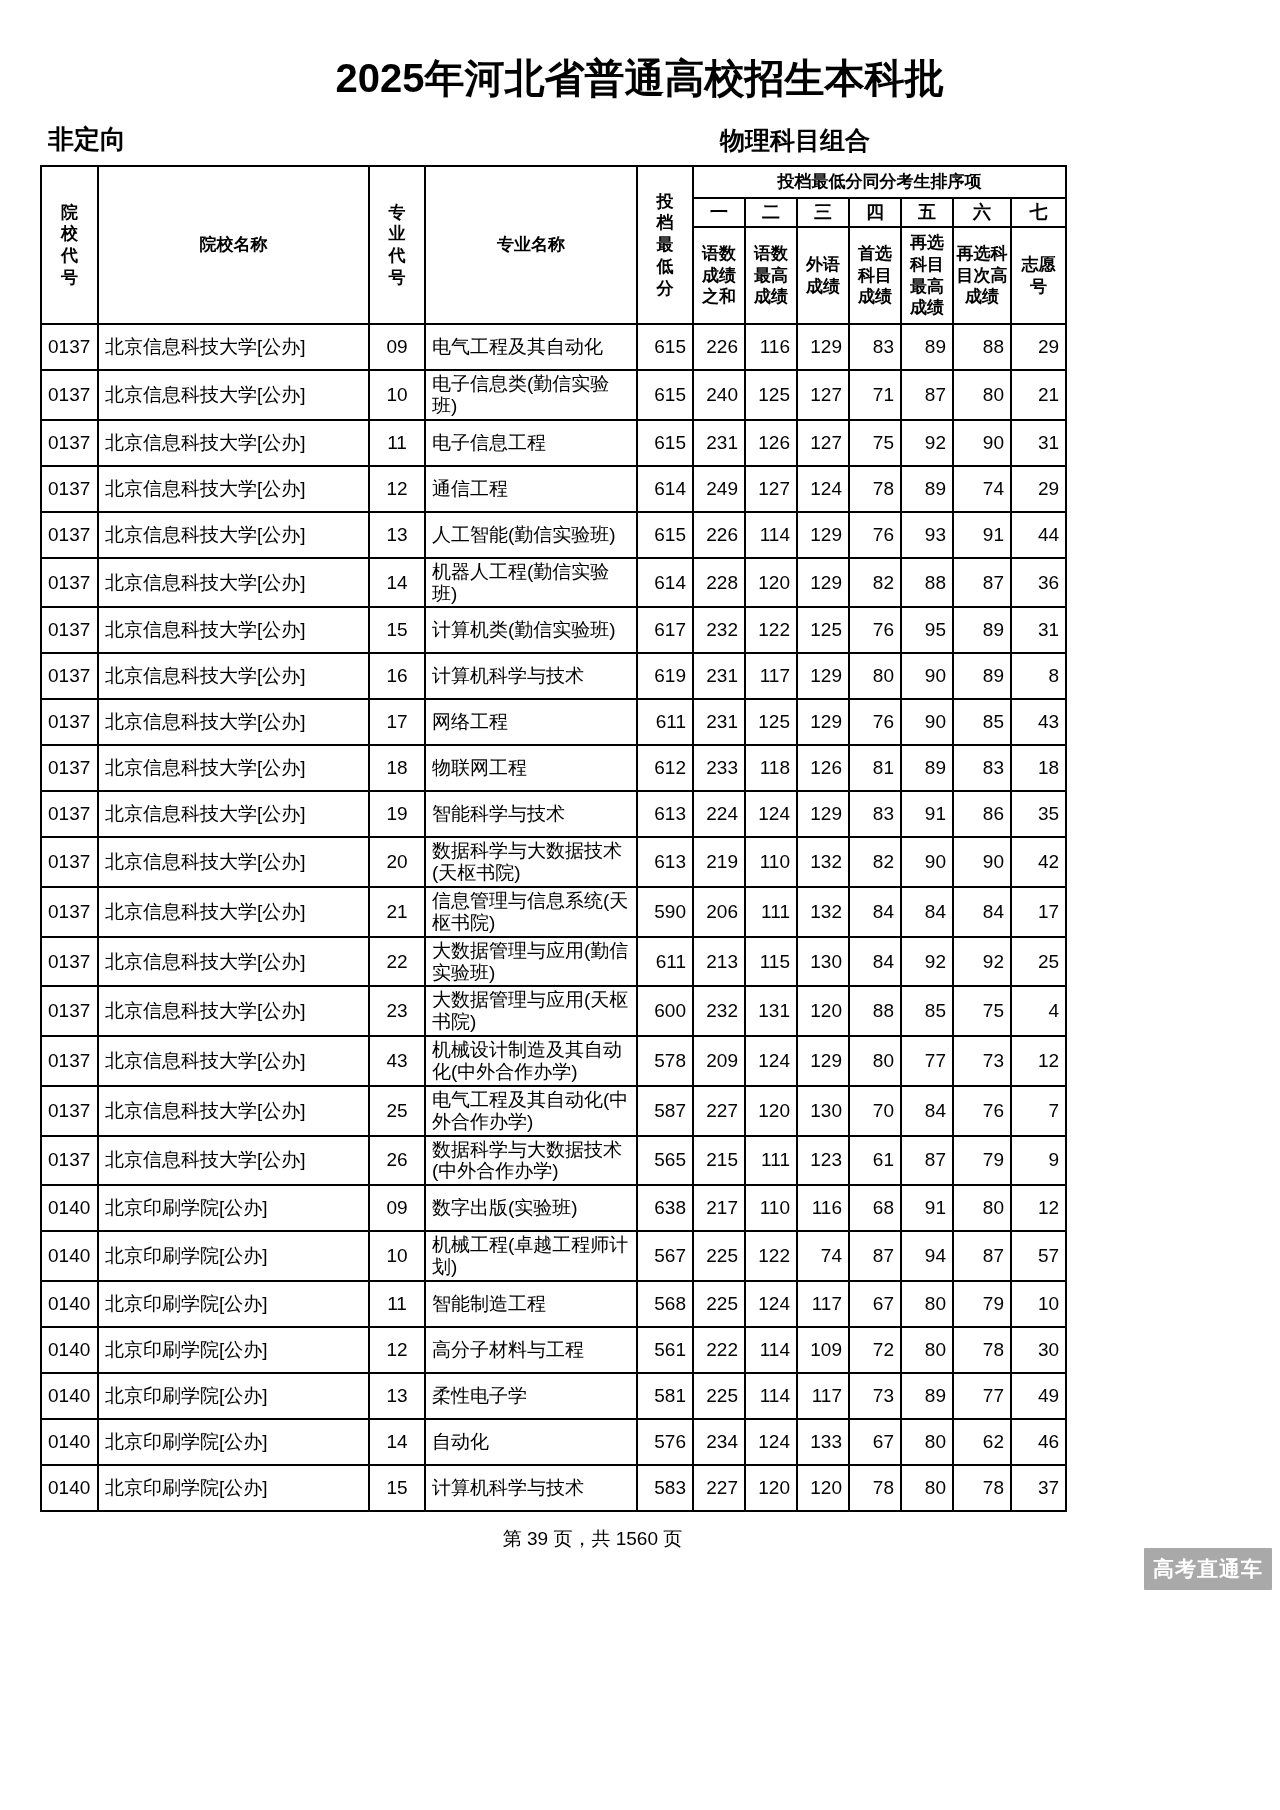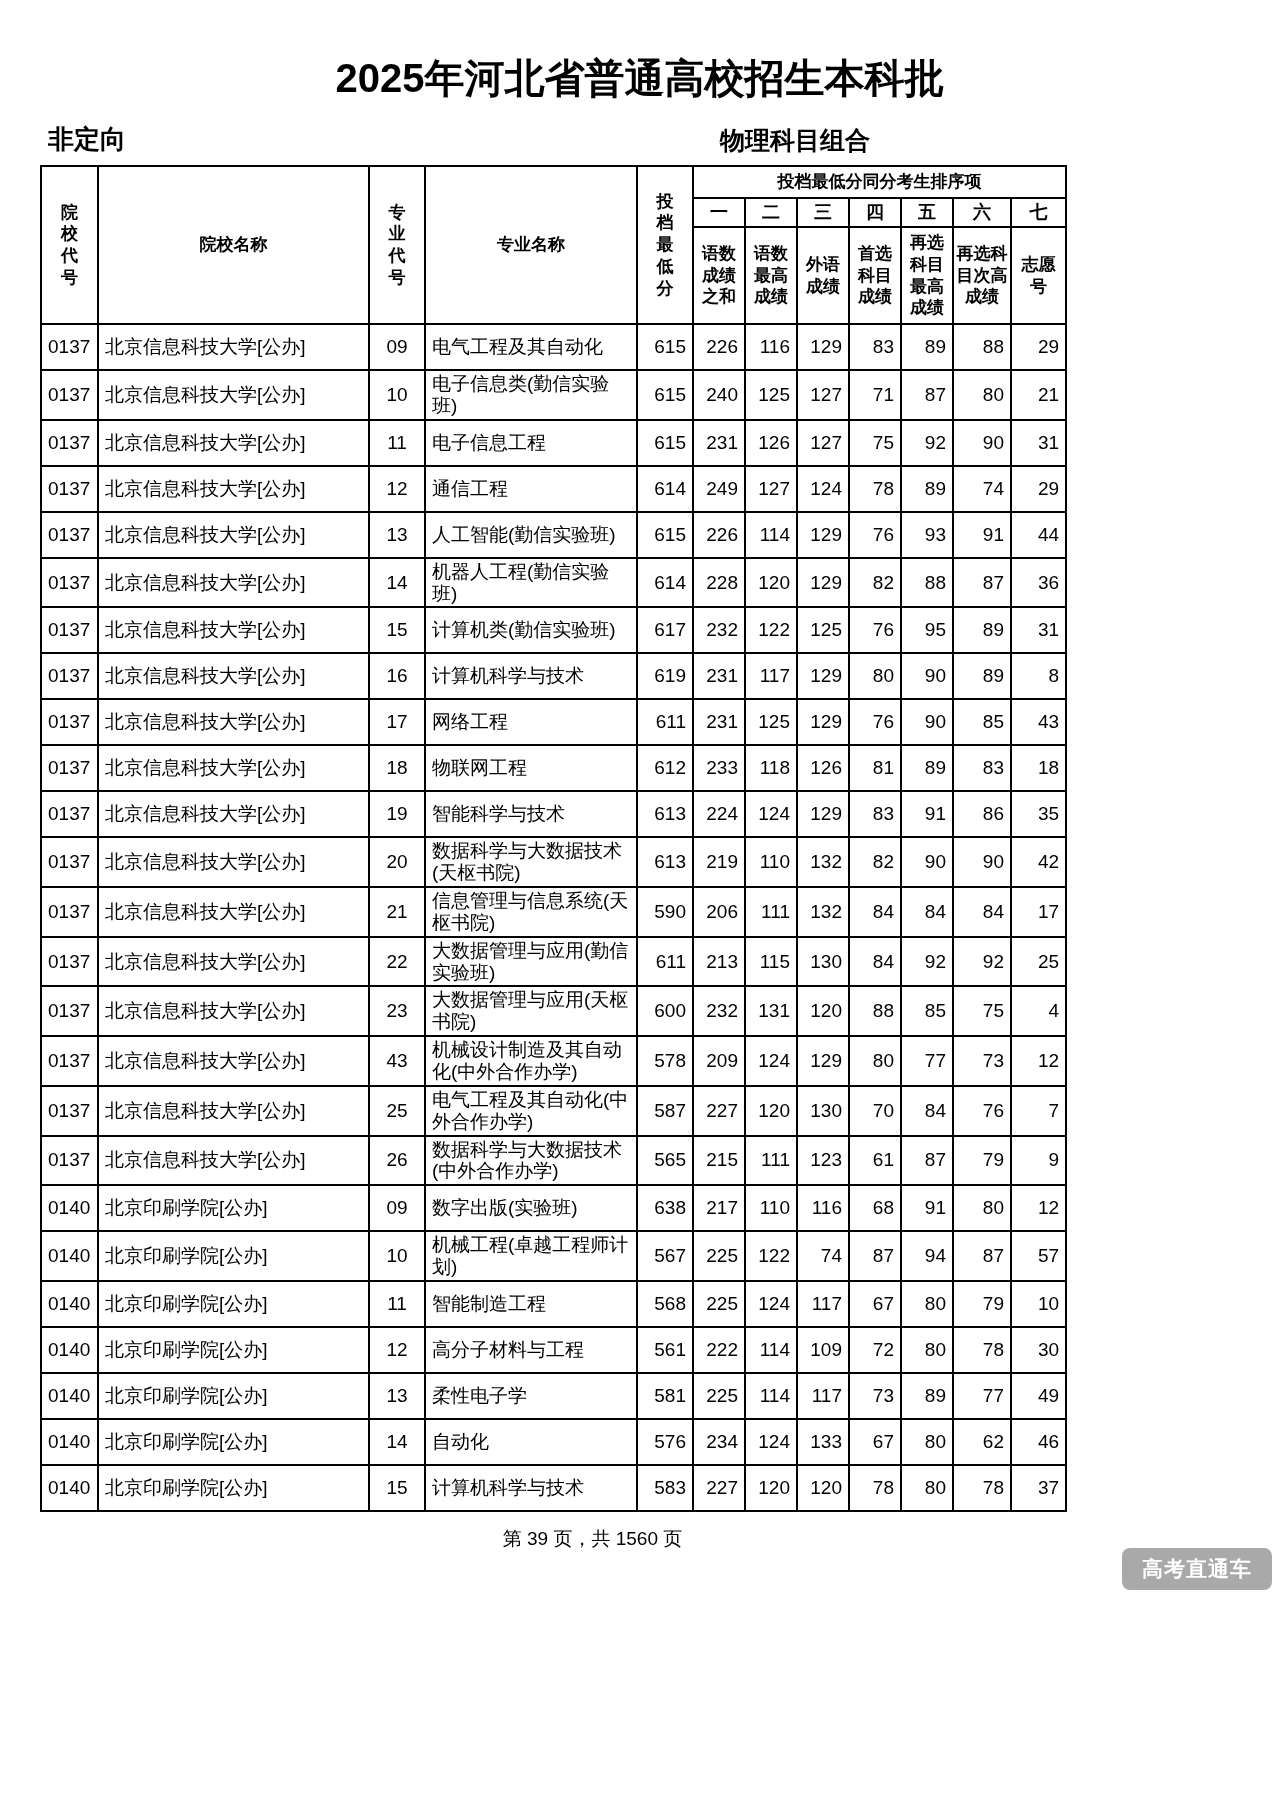--- a/index.html
+++ b/index.html
@@ -69,22 +69,22 @@
     font-size: 19px;
   }
   .watermark {
     position: absolute;
     right: 8px;
     top: 1548px;
     background: #a9a9a9;
     color: #ffffff;
     font-size: 21px;
     font-weight: bold;
-    padding: 7px 20px;
-    border-radius: 8px;
+    padding: 7px 9px;
+    border-radius: 1px;
     letter-spacing: 1px;
   }
 </style>
 </head>
 <body>
 
 <div class="page">
 
   <h1 class="title">
     <span>2025年河北省普通高校招生本科批</span><br>

